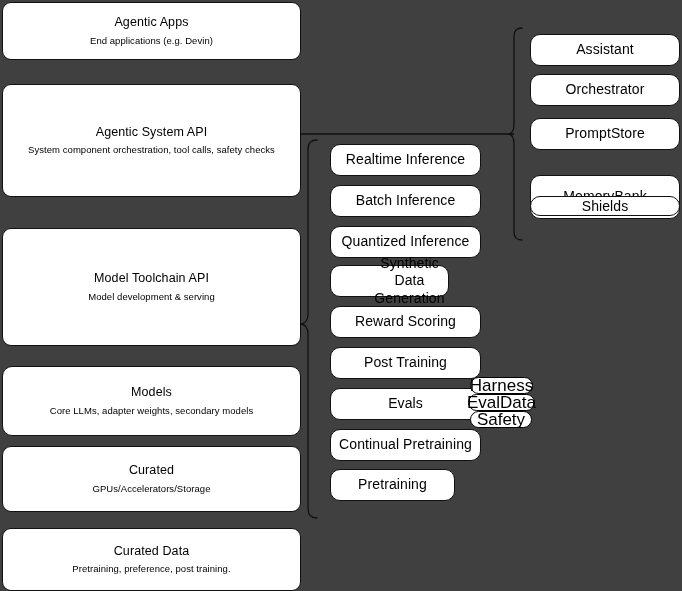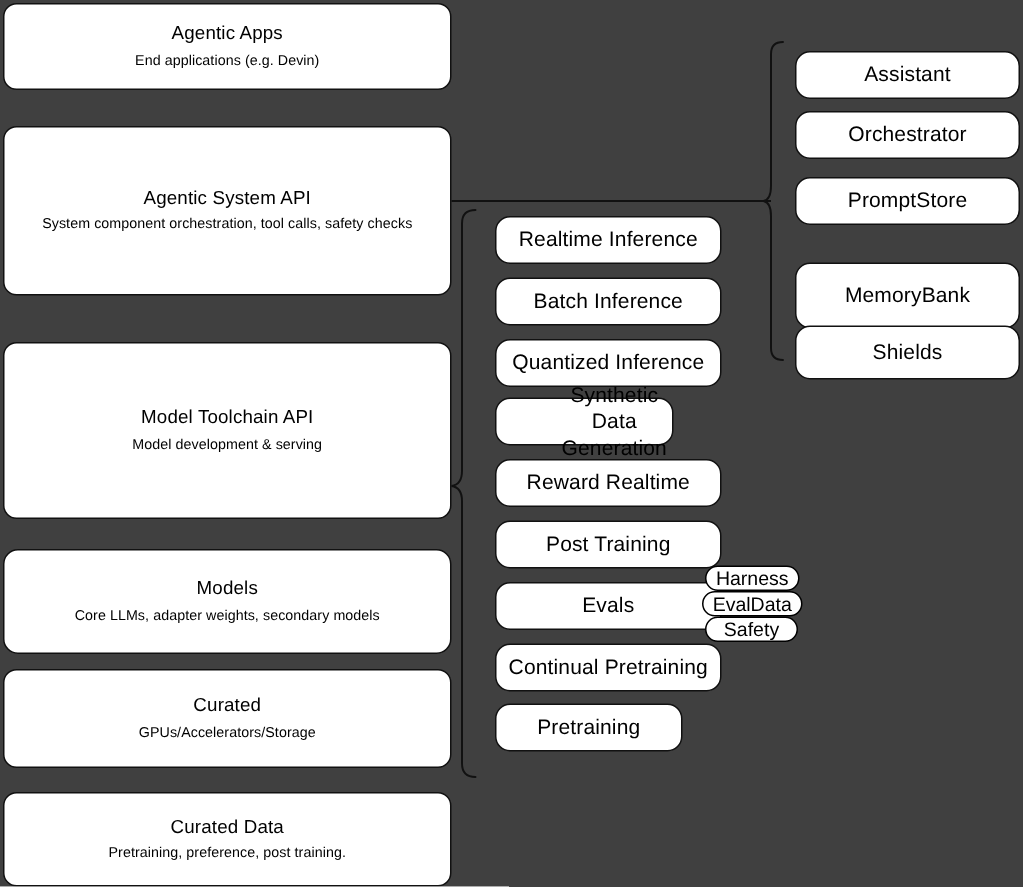--- a/index.html
+++ b/index.html
@@ -56,21 +56,21 @@
   }
   .pill {
     position: absolute;
     box-sizing: border-box;
     border: 1.6px solid #000000;
     border-radius: 999px;
     background: #ffffff;
     display: flex;
     align-items: center;
     justify-content: center;
-    font-size: 13px;
+    font-size: 17px;
     line-height: 1;
     color: #000000;
     z-index: 5;
   }
   .brace {
     position: absolute;
     z-index: 2;
   }
   .connector {
     position: absolute;
@@ -130,38 +130,38 @@
   </div>
   <div class="box item-box" style="left:530px; top:74px; width:150px; height:32px;">
     <div class="title">Orchestrator</div>
   </div>
   <div class="box item-box" style="left:530px; top:118px; width:150px; height:32px;">
     <div class="title">PromptStore</div>
   </div>
   <div class="box item-box" style="left:530px; top:175px; width:150px; height:44px;">
     <div class="title">MemoryBank</div>
   </div>
-  <div class="box item-box" style="left:530px; top:217px; width:150px; height:36px;">
+  <div class="box item-box" style="left:530px; top:196px; width:150px; height:20px;justify-content:flex-end;">
     <div class="title">Shields</div>
   </div>
 
   <div class="box item-box" style="left:330px; top:144px; width:151px; height:32px;">
     <div class="title">Realtime Inference</div>
   </div>
   <div class="box item-box" style="left:330px; top:185px; width:151px; height:32px;">
     <div class="title">Batch Inference</div>
   </div>
   <div class="box item-box" style="left:330px; top:226px; width:151px; height:32px;">
     <div class="title">Quantized Inference</div>
   </div>
   <div class="box item-box" style="left:330px; top:265px; width:119px; height:32px;padding-left:40px;">
     <div class="title">Synthetic Data Generation</div>
   </div>
   <div class="box item-box" style="left:330px; top:306px; width:151px; height:32px;">
-    <div class="title">Reward Realtime</div>
+    <div class="title">Reward Scoring</div>
   </div>
   <div class="box item-box" style="left:330px; top:347px; width:151px; height:32px;">
     <div class="title">Post Training</div>
   </div>
   <div class="box item-box" style="left:330px; top:388px; width:151px; height:32px;">
     <div class="title">Evals</div>
   </div>
   <div class="box item-box" style="left:330px; top:429px; width:151px; height:32px;">
     <div class="title">Continual Pretraining</div>
   </div>

